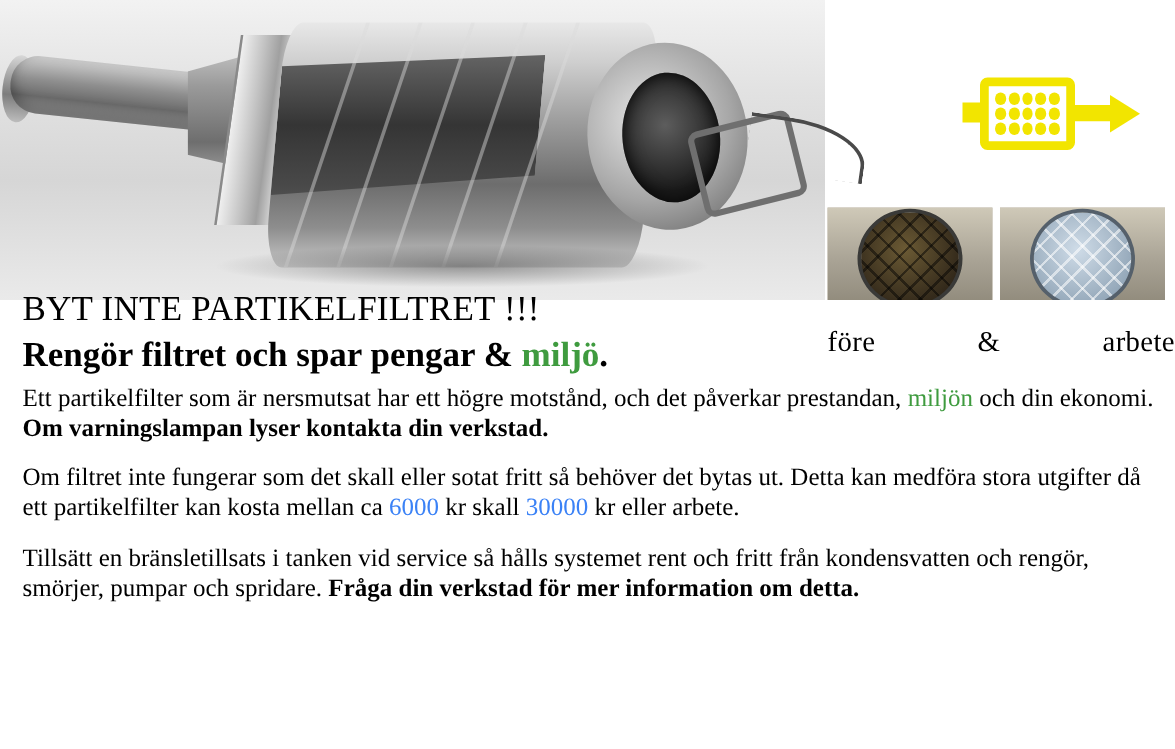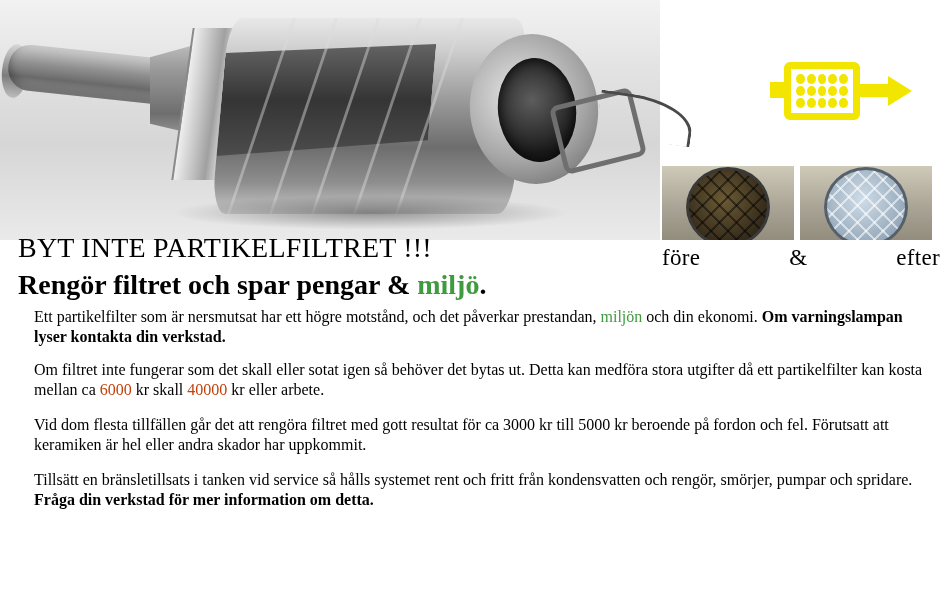--- a/index.html
+++ b/index.html
@@ -254,21 +254,21 @@
   .disc-clean {
     background:
       repeating-linear-gradient(45deg, rgba(255,255,255,0.55) 0 2px, rgba(0,0,0,0) 2px 12px),
       repeating-linear-gradient(-45deg, rgba(255,255,255,0.55) 0 2px, rgba(0,0,0,0) 2px 12px),
       radial-gradient(circle at 45% 40%, #cfdce8, #8fa3b5 80%);
     border: 3px solid #55606b;
   }
   .ba-caption {
     position: absolute;
     left: 662px;
-    top: 244px;
+    top: 260px;
     width: 278px;
     height: 28px;
     display: flex;
     align-items: center;
     justify-content: space-between;
     font-family: "Liberation Serif", serif;
     font-size: 23px;
     letter-spacing: 0.3px;
   }
 
@@ -285,25 +285,25 @@
     letter-spacing: 0.2px;
     margin: 0 0 4px 0;
     white-space: nowrap;
   }
   .subhead {
     font-size: 28px;
     margin: 5px 0 6px 0;
     white-space: nowrap;
   }
   .green { color: #3f9b3f; }
-  .red { color: #c2410c; }
+  .red { color: #3b82f6; }
   p.body {
-    font-size: 16px;
+    font-size: 20px;
     line-height: 1.22;
-    margin: 0 0 16px 16px;
+    margin: 0 0 16px 0;
   }
   p.body.tight { margin-bottom: 14px; }
   b { font-weight: bold; }
 </style>
 </head>
 <body>
 
 <div class="hero">
   <div class="photo-bg"></div>
 
@@ -359,38 +359,37 @@
     <div class="ba-photo ba-after">
       <div class="ba-frame"></div>
       <div class="ba-disc disc-clean"></div>
     </div>
   </div>
 </div>
 
 <div class="ba-caption">
   <span>före</span>
   <span>&amp;</span>
-  <span>efter</span>
+  <span>arbete</span>
 </div>
 
 <div class="content">
 
   <h1 class="headline">BYT INTE PARTIKELFILTRET !!!</h1>
 
   <h2 class="subhead">
     <span>Rengör filtret och spar pengar &amp; </span><span class="green">miljö</span><span>.</span>
   </h2>
 
   <p class="body tight">
     <span>Ett partikelfilter som är nersmutsat har ett högre motstånd, och det påverkar prestandan, </span><span class="green">miljön</span><span> och din ekonomi. </span><b>Om varningslampan lyser kontakta din verkstad.</b>
   </p>
 
   <p class="body">
-    <span>Om filtret inte fungerar som det skall eller sotat igen så behöver det bytas ut. Detta kan medföra stora utgifter då ett partikelfilter kan kosta mellan ca </span><span class="red">6000</span><span> kr skall </span><span class="red">40000</span><span> kr eller arbete.</span>
+    <span>Om filtret inte fungerar som det skall eller sotat fritt så behöver det bytas ut. Detta kan medföra stora utgifter då ett partikelfilter kan kosta mellan ca </span><span class="red">6000</span><span> kr skall </span><span class="red">30000</span><span> kr eller arbete.</span>
   </p>
 
-  <p class="body">Vid dom flesta tillfällen går det att rengöra filtret med gott resultat för ca 3000 kr till 5000 kr beroende på fordon och fel. Förutsatt att keramiken är hel eller andra skador har uppkommit.</p>
 
 
   <p class="body">
     <span>Tillsätt en bränsletillsats i tanken vid service så hålls systemet rent och fritt från kondensvatten och rengör, smörjer, pumpar och spridare. </span><b>Fråga din verkstad för mer information om detta.</b>
   </p>
 </div>
 
 </body></html>

